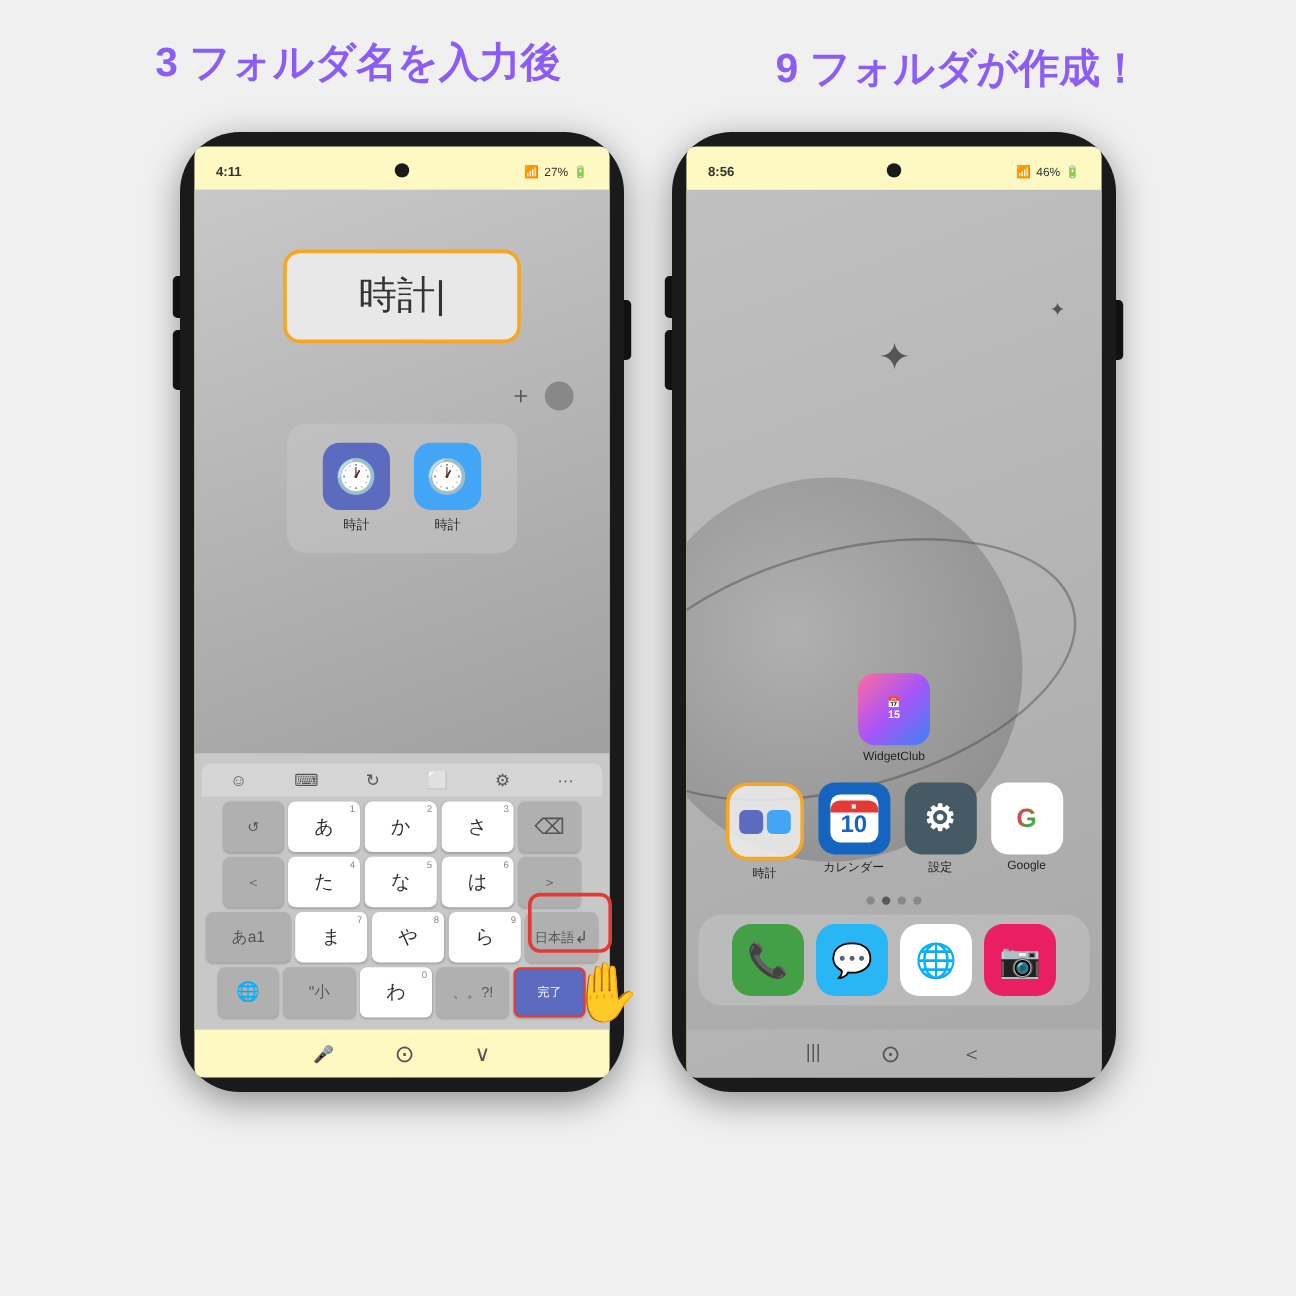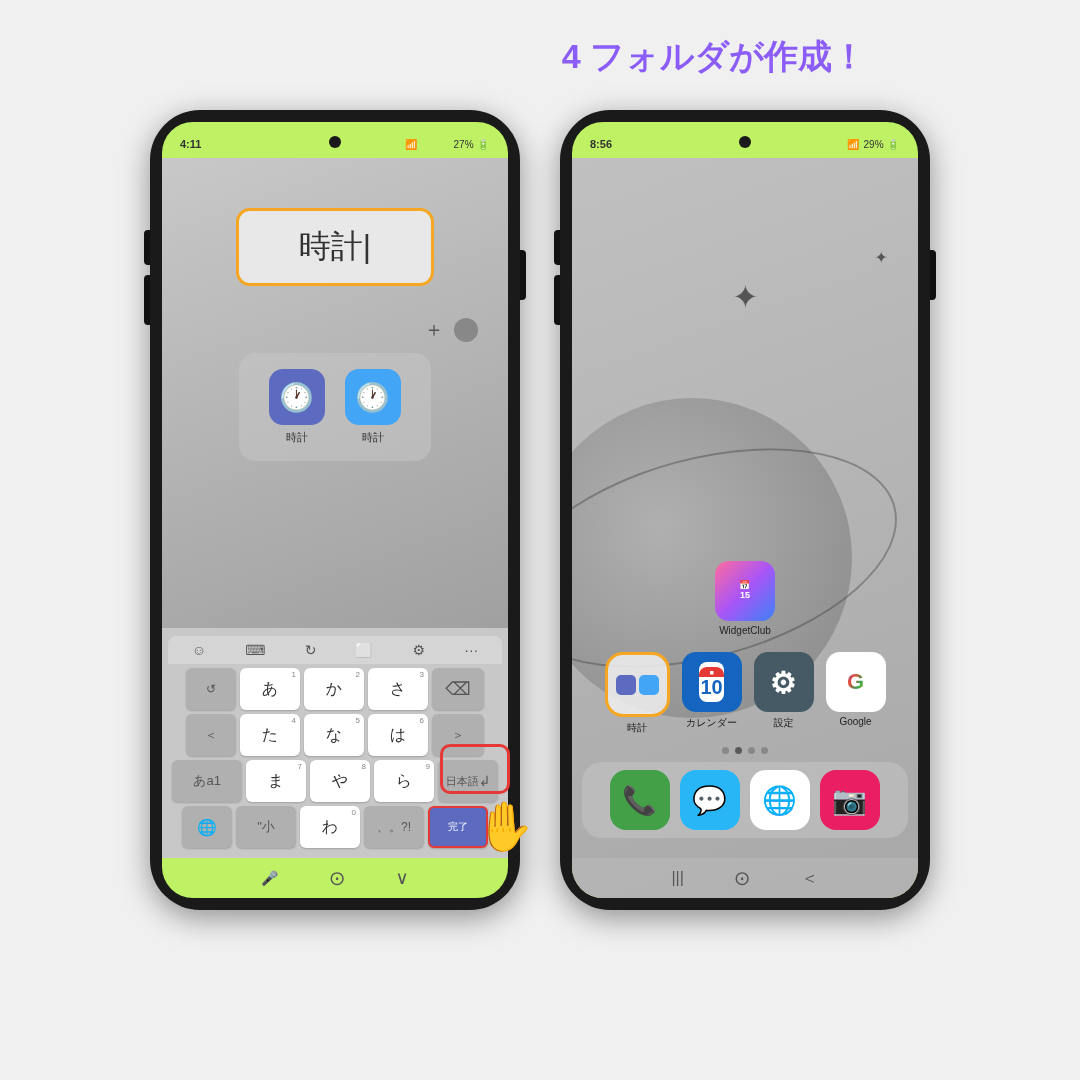--- a/index.html
+++ b/index.html
@@ -52,22 +52,22 @@
       background: #1a1a1a;
       border-radius: 50px;
       padding: 12px;
       position: relative;
       box-shadow: 0 8px 30px rgba(0,0,0,0.4);
     }
 
     .phone-inner {
       width: 100%;
       height: 100%;
-      background: #bef264;
-      border-radius: 31px;
+      background: #fef9c3;
+      border-radius: 8px;
       overflow: hidden;
       position: relative;
       display: flex;
       flex-direction: column;
     }
 
     
     .camera-dot {
       width: 12px;
       height: 12px;
@@ -489,43 +489,43 @@
     }
   </style>
 </head>
 <body>
 
 <div class="page-container">
 
   <div class="header-row">
     <div style="text-align:center;">
       <div class="step-label" style="font-size:34px; line-height:1.3; color:#8b5cf6; font-weight:bold;">
-        <br>
+        <span>3 フォルダ名を入力後</span><br>
       </div>
     </div>
     <div style="text-align:center; padding-top:4px;">
-      <div class="step-label" style="font-size:34px; color:#8b5cf6; font-weight:bold;">4 フォルダが作成！</div>
+      <div class="step-label" style="font-size:34px; color:#8b5cf6; font-weight:bold;">9 フォルダが作成！</div>
     </div>
   </div>
 
   <div class="phones-row">
 
     <div class="phone">
       <div class="phone-btn-right"></div>
       <div class="phone-btn-left-1"></div>
       <div class="phone-btn-left-2"></div>
 
       <div class="phone-inner">
         <div class="camera-dot"></div>
 
         <div class="status-bar">
           <span class="status-left">4:11</span>
           <span class="status-right">
             <span>📶</span>
-            <span style="font-size:10px;margin-left:32px;">27%</span>
+            <span style="font-size:10px;">27%</span>
             <span>🔋</span>
           </span>
         </div>
 
         <div class="phone1-content">
 
           <div class="folder-name-box">
             <span class="folder-name-text">時計</span>
           </div>
 
@@ -611,21 +611,21 @@
       <div class="phone-btn-left-1"></div>
       <div class="phone-btn-left-2"></div>
 
       <div class="phone-inner">
         <div class="camera-dot"></div>
 
         <div class="status-bar">
           <span class="status-left">8:56</span>
           <span class="status-right">
             <span>📶</span>
-            <span style="font-size:10px;">29%</span>
+            <span style="font-size:10px;">46%</span>
             <span>🔋</span>
           </span>
         </div>
 
         <div class="phone2-content">
           <div class="phone2-wallpaper"></div>
 
           <div class="planet-circle"></div>
           <div class="planet-ring"></div>
 
@@ -650,21 +650,21 @@
                   <div class="folder-inner-icons">
                     <div class="mini-icon"></div>
                     <div class="mini-icon2"></div>
                   </div>
                 </div>
                 <span class="app-label2">時計</span>
               </div>
 
               <div class="app-icon-item">
                 <div class="app-icon-box" style="background: #1565c0;">
-                  <div style="background:white; width:25px; height:40px; border-radius:8px; display:flex; flex-direction:column; align-items:center; justify-content:center;">
+                  <div style="background:white; width:40px; height:40px; border-radius:8px; display:flex; flex-direction:column; align-items:center; justify-content:center;">
                     <div style="background:#e53935; width:100%; height:10px; border-radius:8px 8px 0 0; display:flex; align-items:center; justify-content:center;">
                       <span style="font-size:7px; color:white;">■</span>
                     </div>
                     <span style="font-size:20px; color:#1565c0; font-weight:bold; line-height:1;">10</span>
                   </div>
                 </div>
                 <span class="app-label2">カレンダー</span>
               </div>
 
               <div class="app-icon-item">

